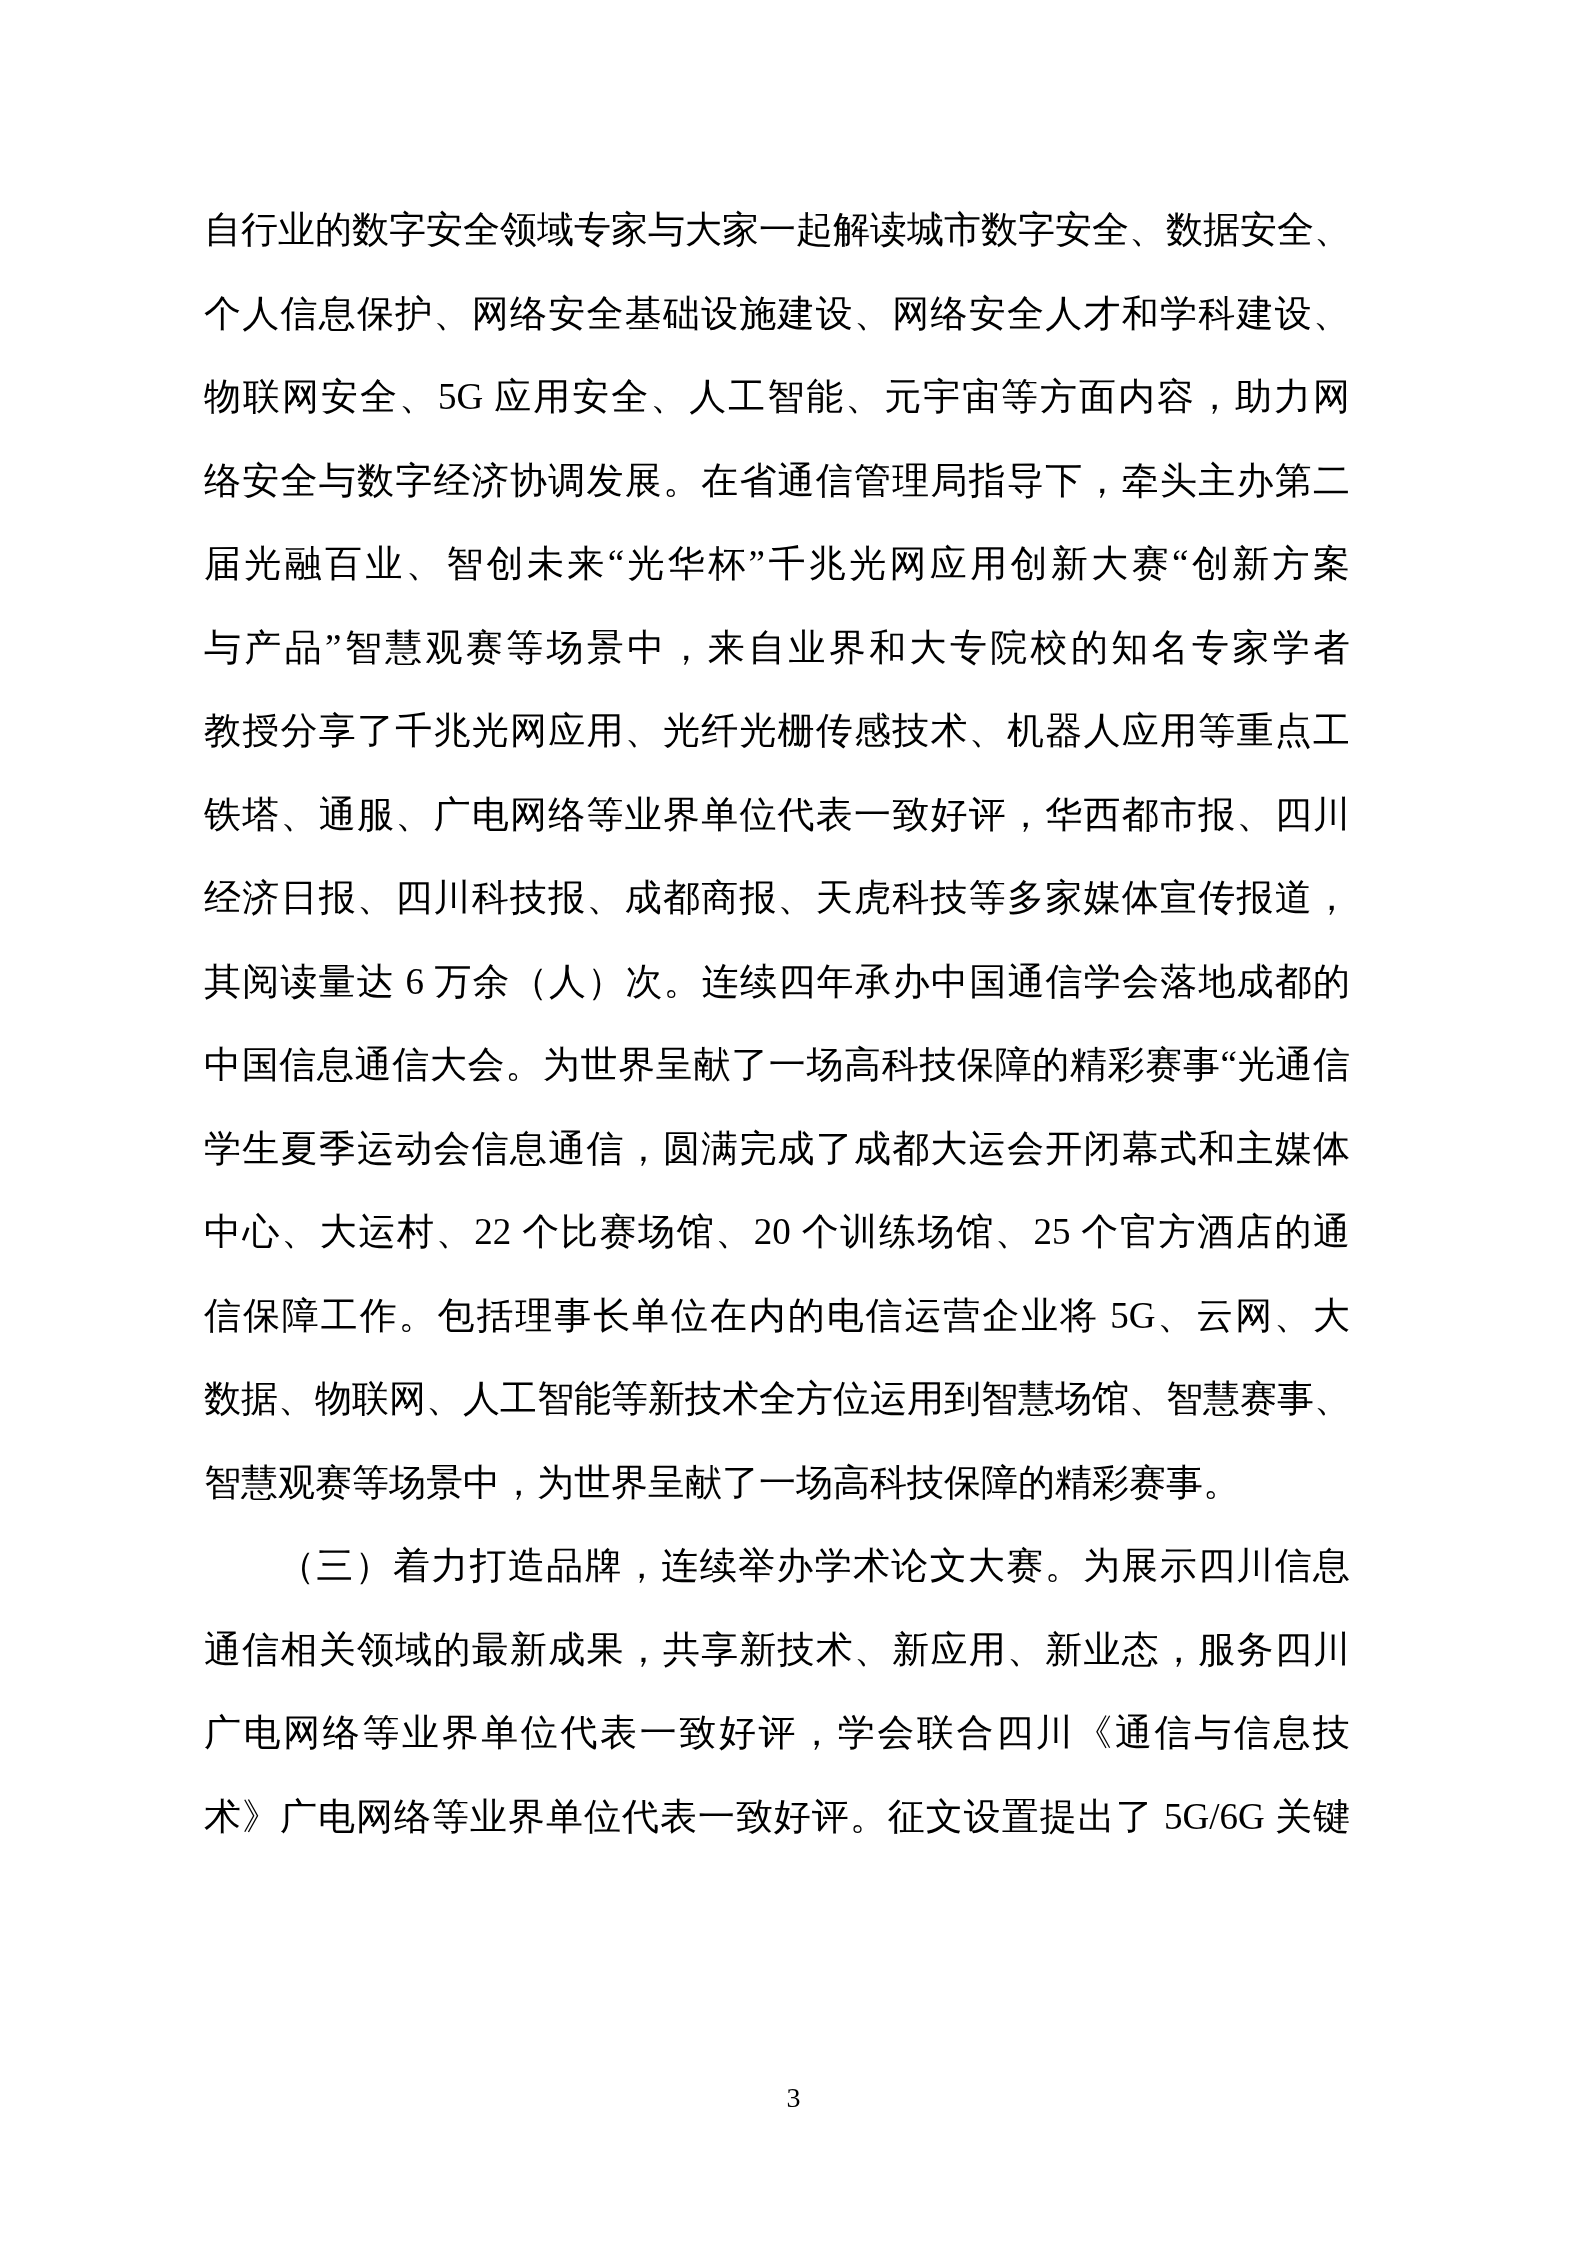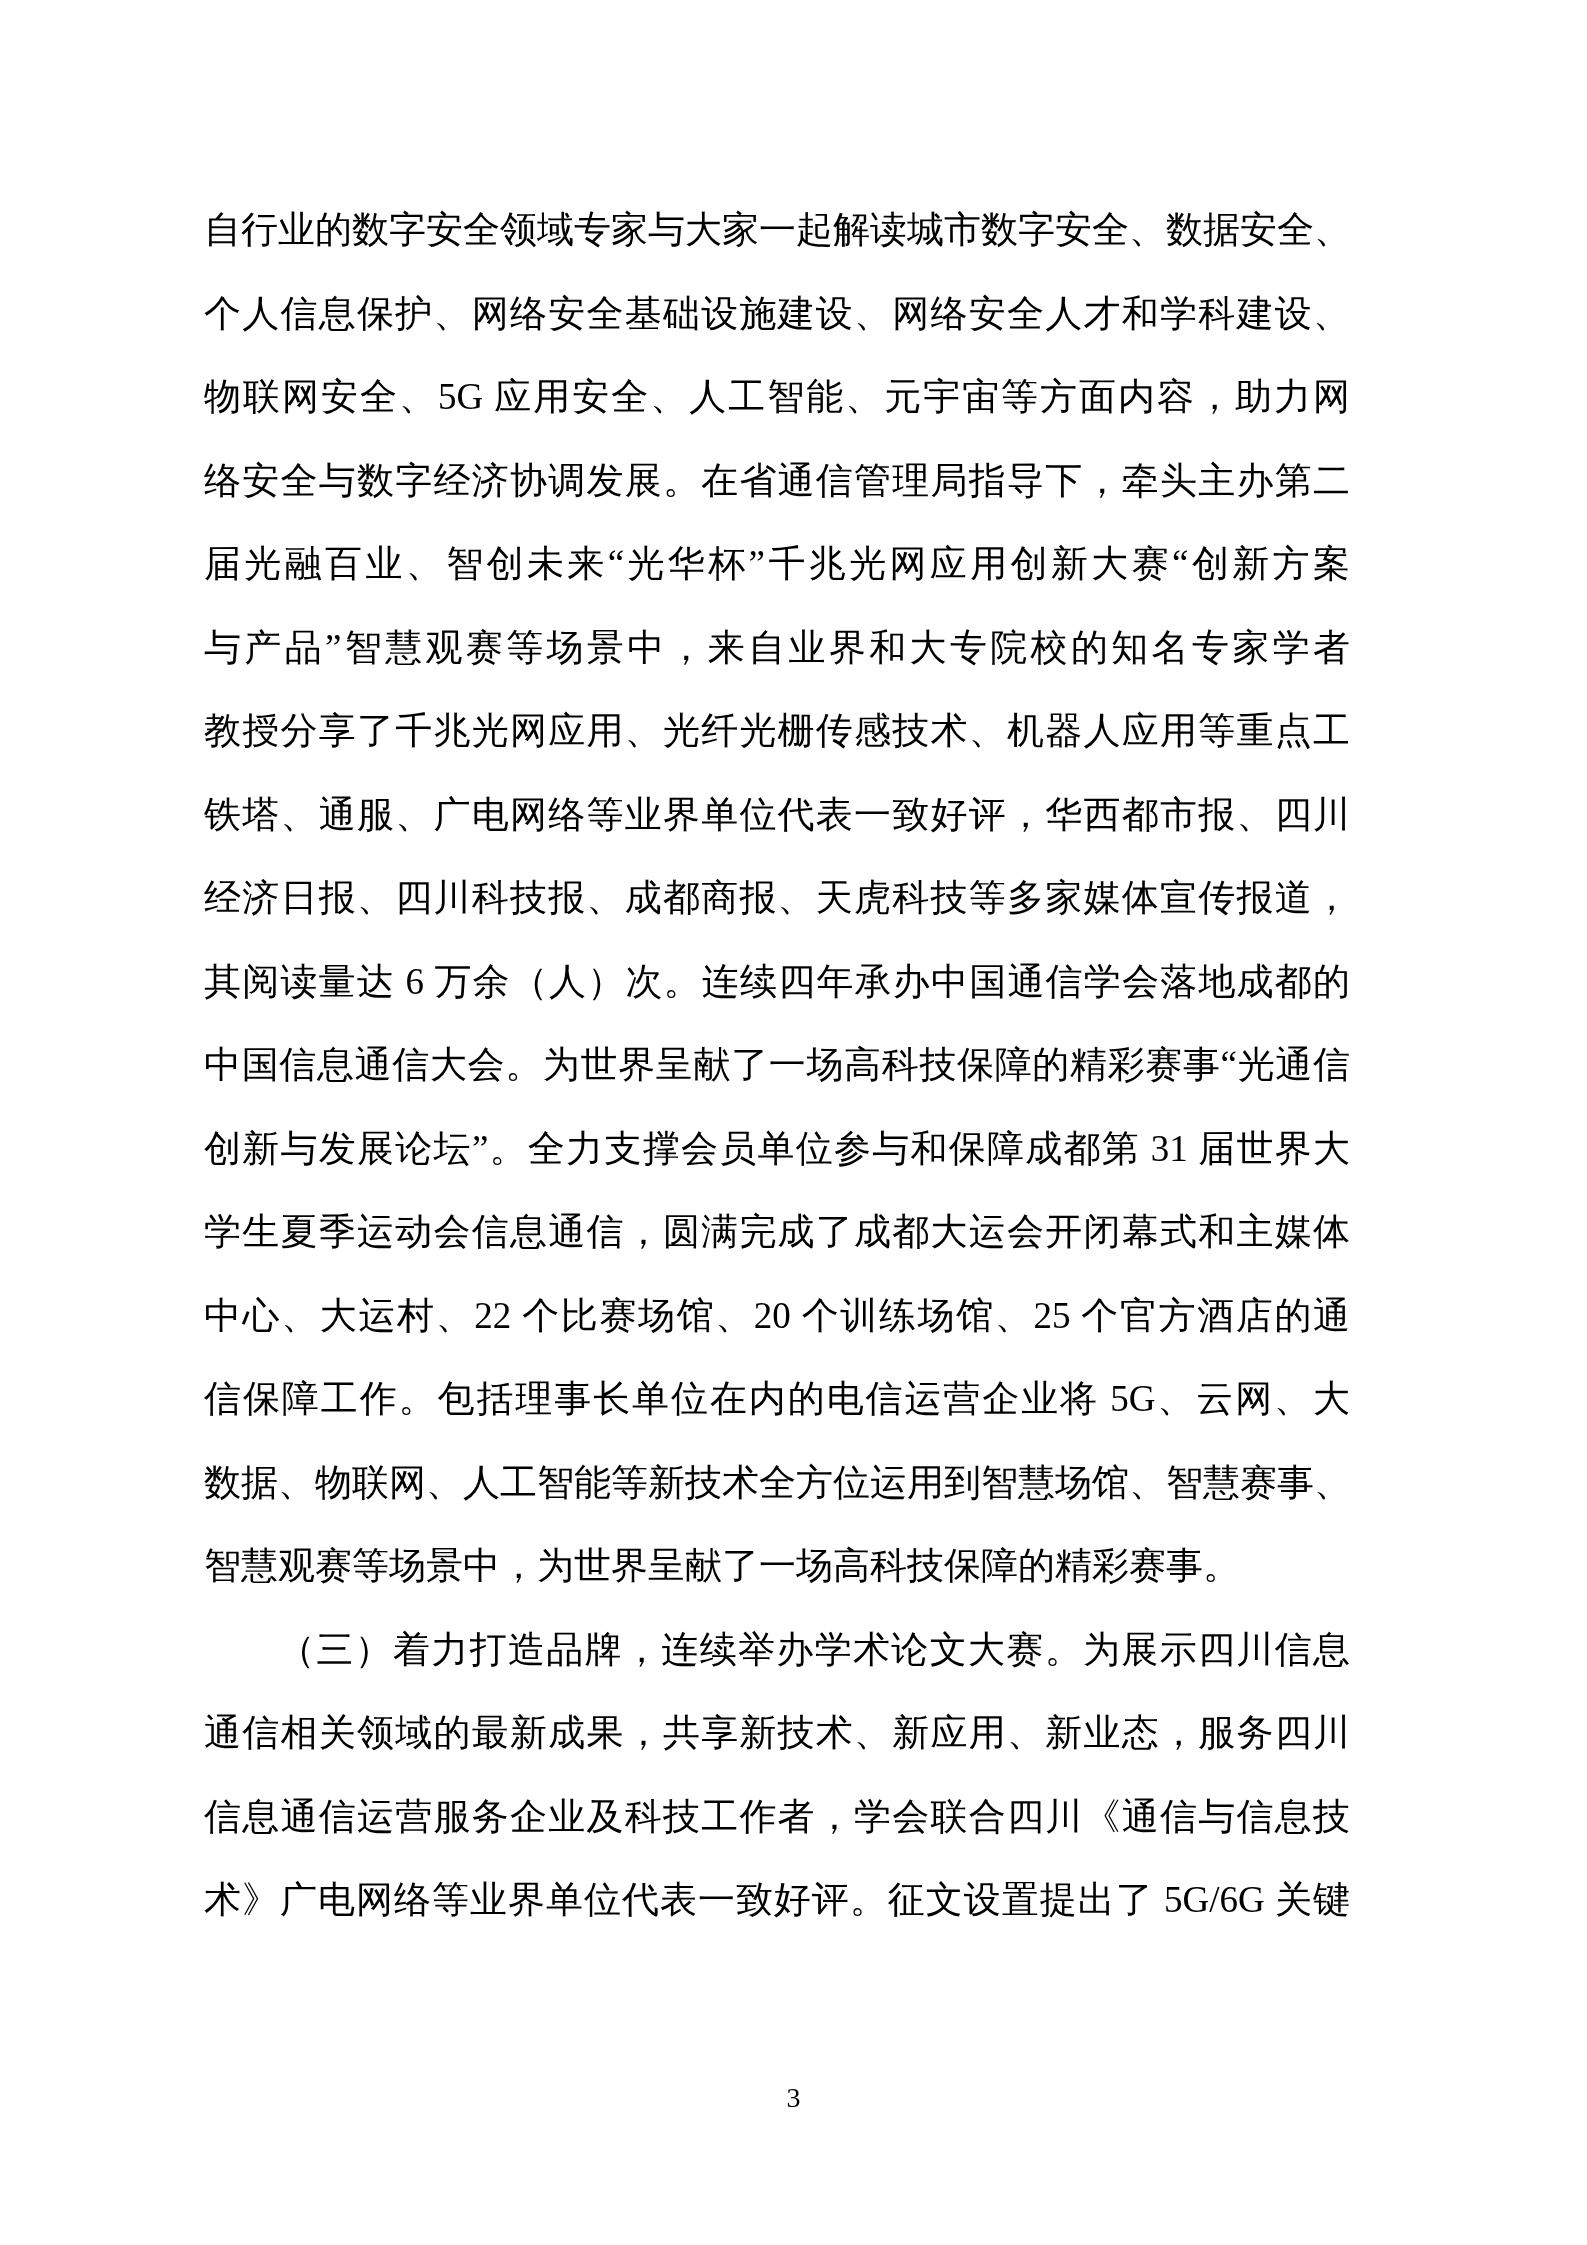--- a/index.html
+++ b/index.html
@@ -60,25 +60,24 @@
       <div class="line">个人信息保护、网络安全基础设施建设、网络安全人才和学科建设、</div>
       <div class="line">物联网安全、5G 应用安全、人工智能、元宇宙等方面内容，助力网</div>
       <div class="line">络安全与数字经济协调发展。在省通信管理局指导下，牵头主办第二</div>
       <div class="line">届光融百业、智创未来“光华杯”千兆光网应用创新大赛“创新方案</div>
       <div class="line">与产品”智慧观赛等场景中，来自业界和大专院校的知名专家学者</div>
       <div class="line">教授分享了千兆光网应用、光纤光栅传感技术、机器人应用等重点工</div>
       <div class="line">铁塔、通服、广电网络等业界单位代表一致好评，华西都市报、四川</div>
       <div class="line">经济日报、四川科技报、成都商报、天虎科技等多家媒体宣传报道，</div>
       <div class="line">其阅读量达 6 万余（人）次。连续四年承办中国通信学会落地成都的</div>
       <div class="line">中国信息通信大会。为世界呈献了一场高科技保障的精彩赛事“光通信</div>
-      <div class="line">创新与发展论坛”。全力支撑会员单位参与和保障成都第 31 届世界大</div>
       <div class="line">学生夏季运动会信息通信，圆满完成了成都大运会开闭幕式和主媒体</div>
       <div class="line">中心、大运村、22 个比赛场馆、20 个训练场馆、25 个官方酒店的通</div>
       <div class="line">信保障工作。包括理事长单位在内的电信运营企业将 5G、云网、大</div>
       <div class="line">数据、物联网、人工智能等新技术全方位运用到智慧场馆、智慧赛事、</div>
       <div class="line para-end">智慧观赛等场景中，为世界呈献了一场高科技保障的精彩赛事。</div>
       <div class="line indent">（三）着力打造品牌，连续举办学术论文大赛。为展示四川信息</div>
       <div class="line">通信相关领域的最新成果，共享新技术、新应用、新业态，服务四川</div>
-      <div class="line">信息通信运营服务企业及科技工作者，学会联合四川《通信与信息技</div>
+      <div class="line">广电网络等业界单位代表一致好评，学会联合四川《通信与信息技</div>
       <div class="line">术》广电网络等业界单位代表一致好评。征文设置提出了 5G/6G 关键</div>
     </div>
   <div class="page-number">3</div>
 </div>
 
 </body></html>

